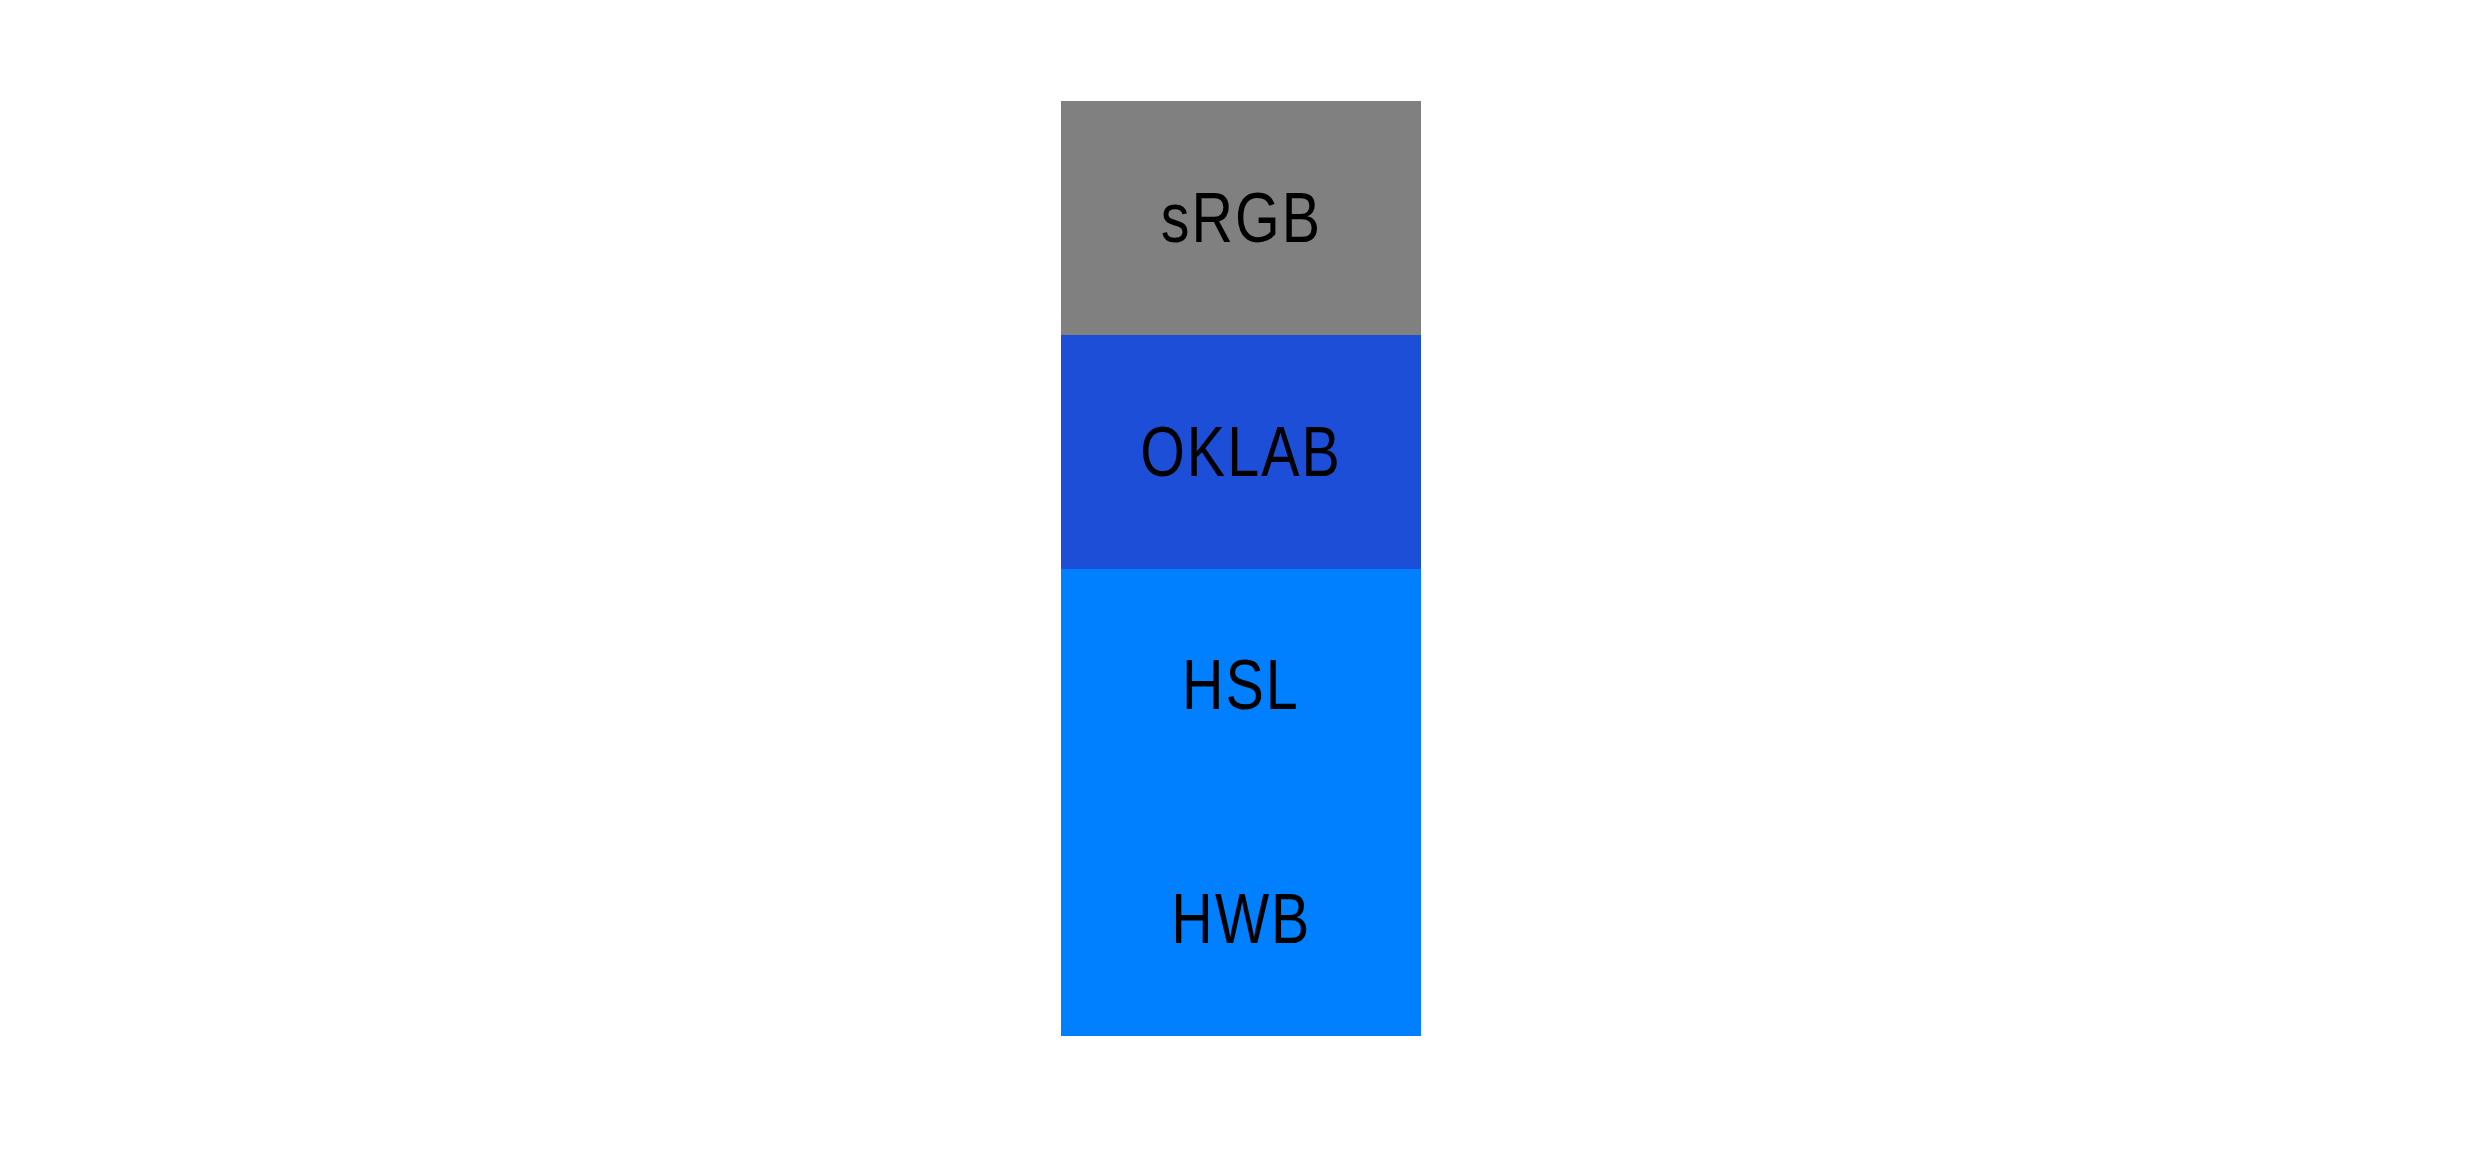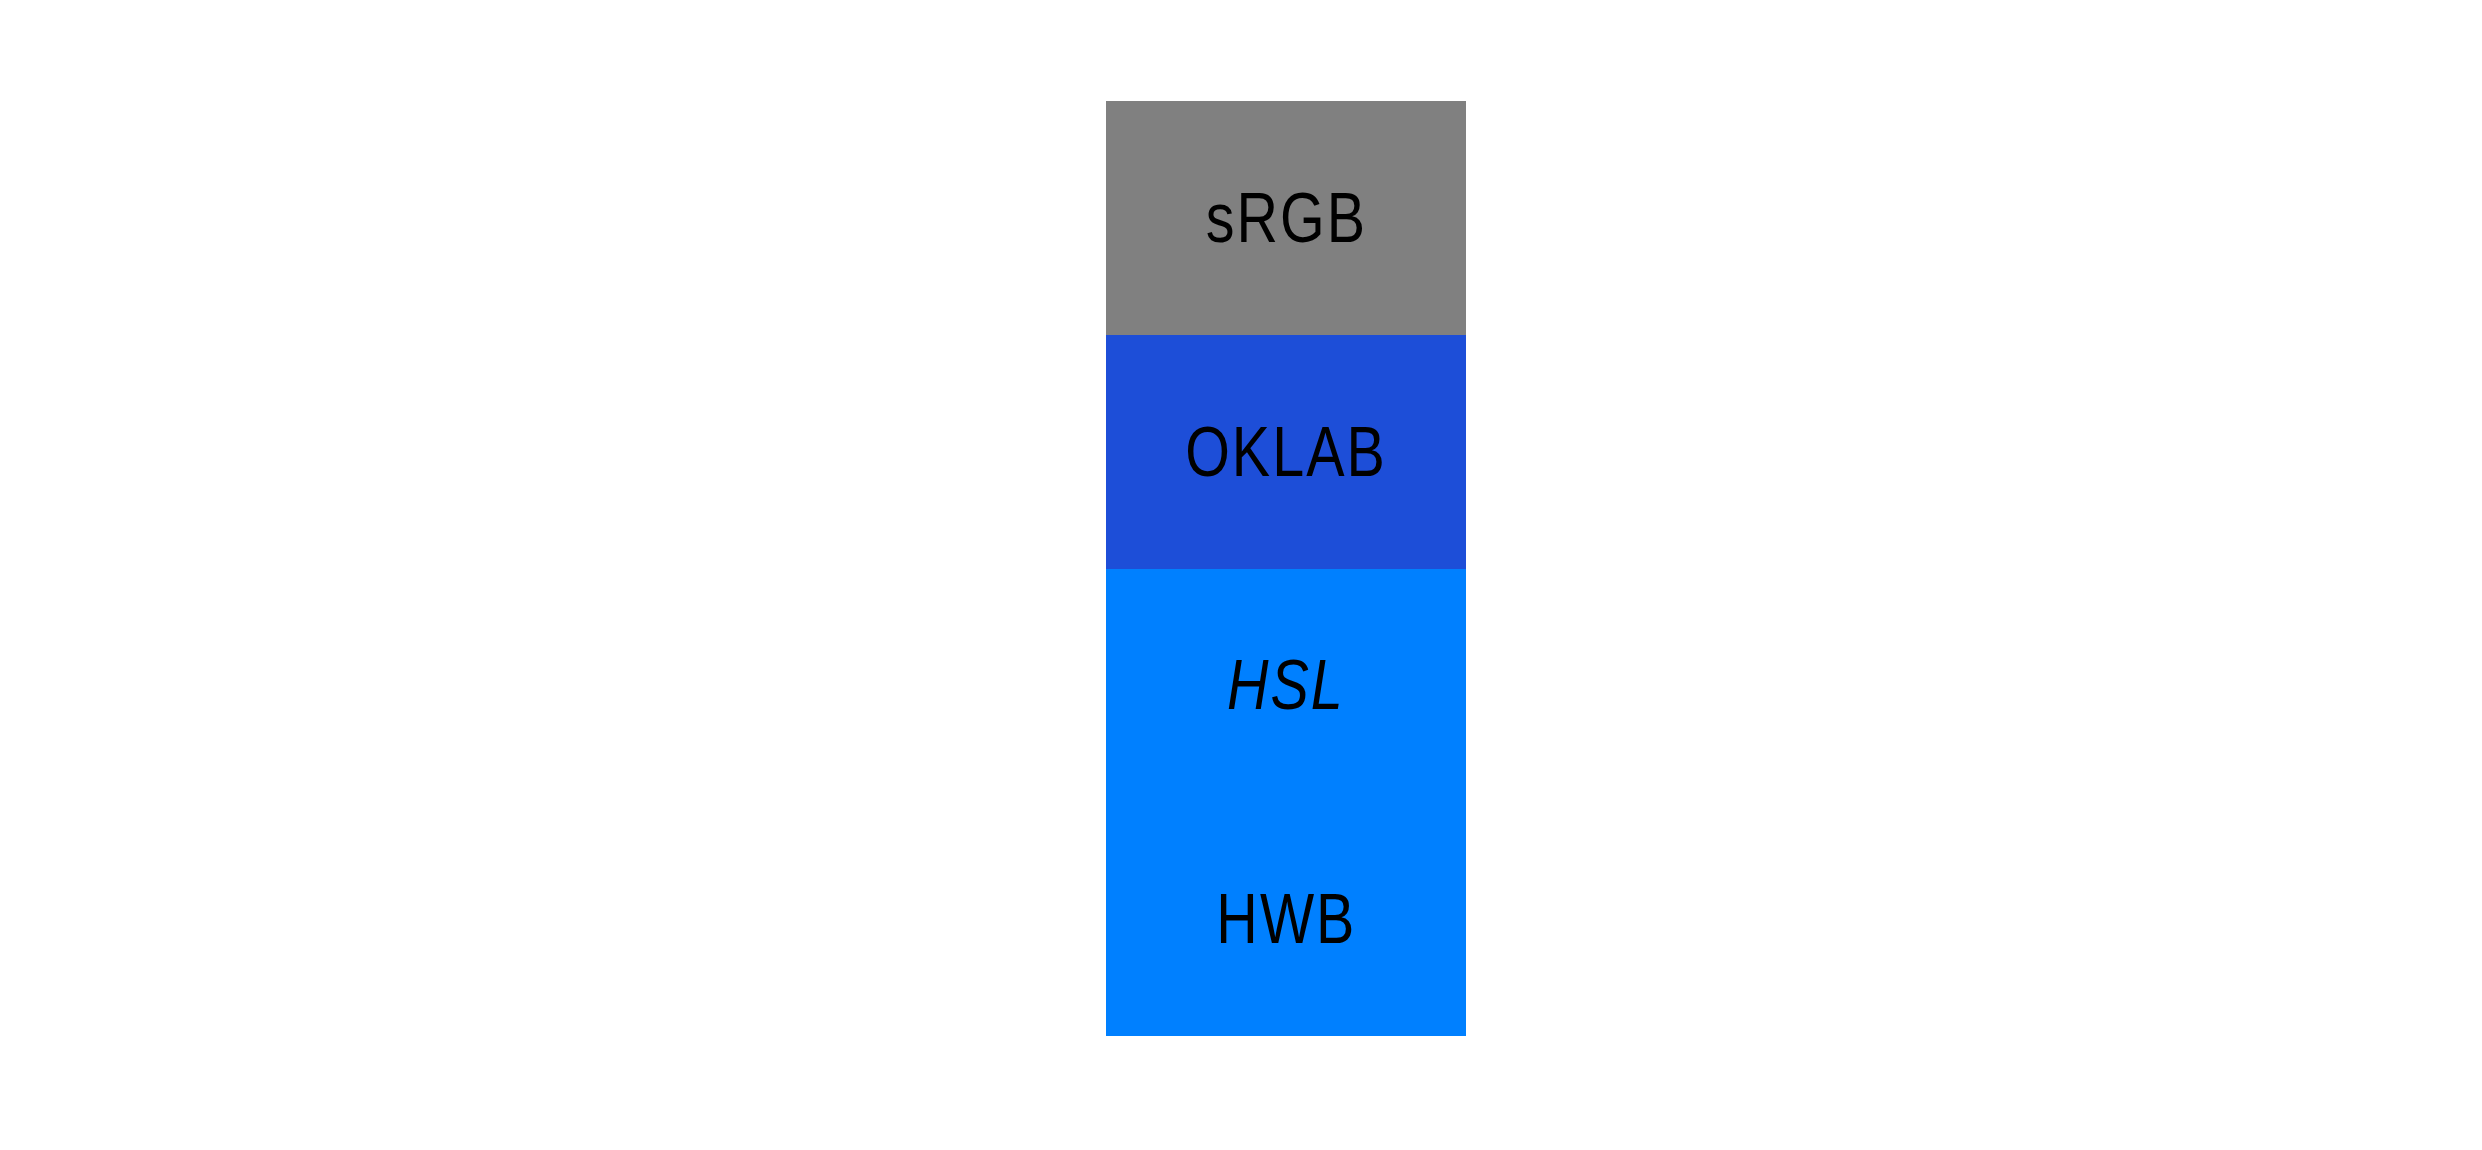--- a/index.html
+++ b/index.html
@@ -9,21 +9,21 @@
   body {
     width: 2482px;
     height: 1150px;
     background: #ffffff;
     font-family: "Liberation Sans", sans-serif;
     position: relative;
     overflow: hidden;
   }
   .swatch-stack {
     position: absolute;
-    left: 1106px;
+    left: 1061px;
     top: 101px;
     width: 360px;
   }
   .swatch {
     height: 233.75px;
     display: flex;
     align-items: center;
     justify-content: center;
   }
   .swatch-label {
@@ -41,21 +41,21 @@
 <div class="swatch-stack">
 
   <div class="swatch" style="background-color: rgb(128, 128, 128);">
     <span class="swatch-label" style="color: rgb(0, 0, 0);">sRGB</span>
   </div>
 
   <div class="swatch" style="background-color: #1d4ed8;">
     <span class="swatch-label" style="color: rgb(0, 0, 0);">OKLAB</span>
   </div>
 
-  <div class="swatch" style="background-color: rgb(0, 128, 255); font-style: italic;">
+  <div class="swatch" style="background-color: rgb(0, 128, 255);">
     <span class="swatch-label" style="color: rgb(0, 0, 0);">HSL</span>
   </div>
 
   <div class="swatch" style="background-color: rgb(0, 128, 255); align-items: center;">
     <span class="swatch-label" style="color: rgb(0, 0, 0);">HWB</span>
   </div>
 
 </div>
 
 </body></html>

